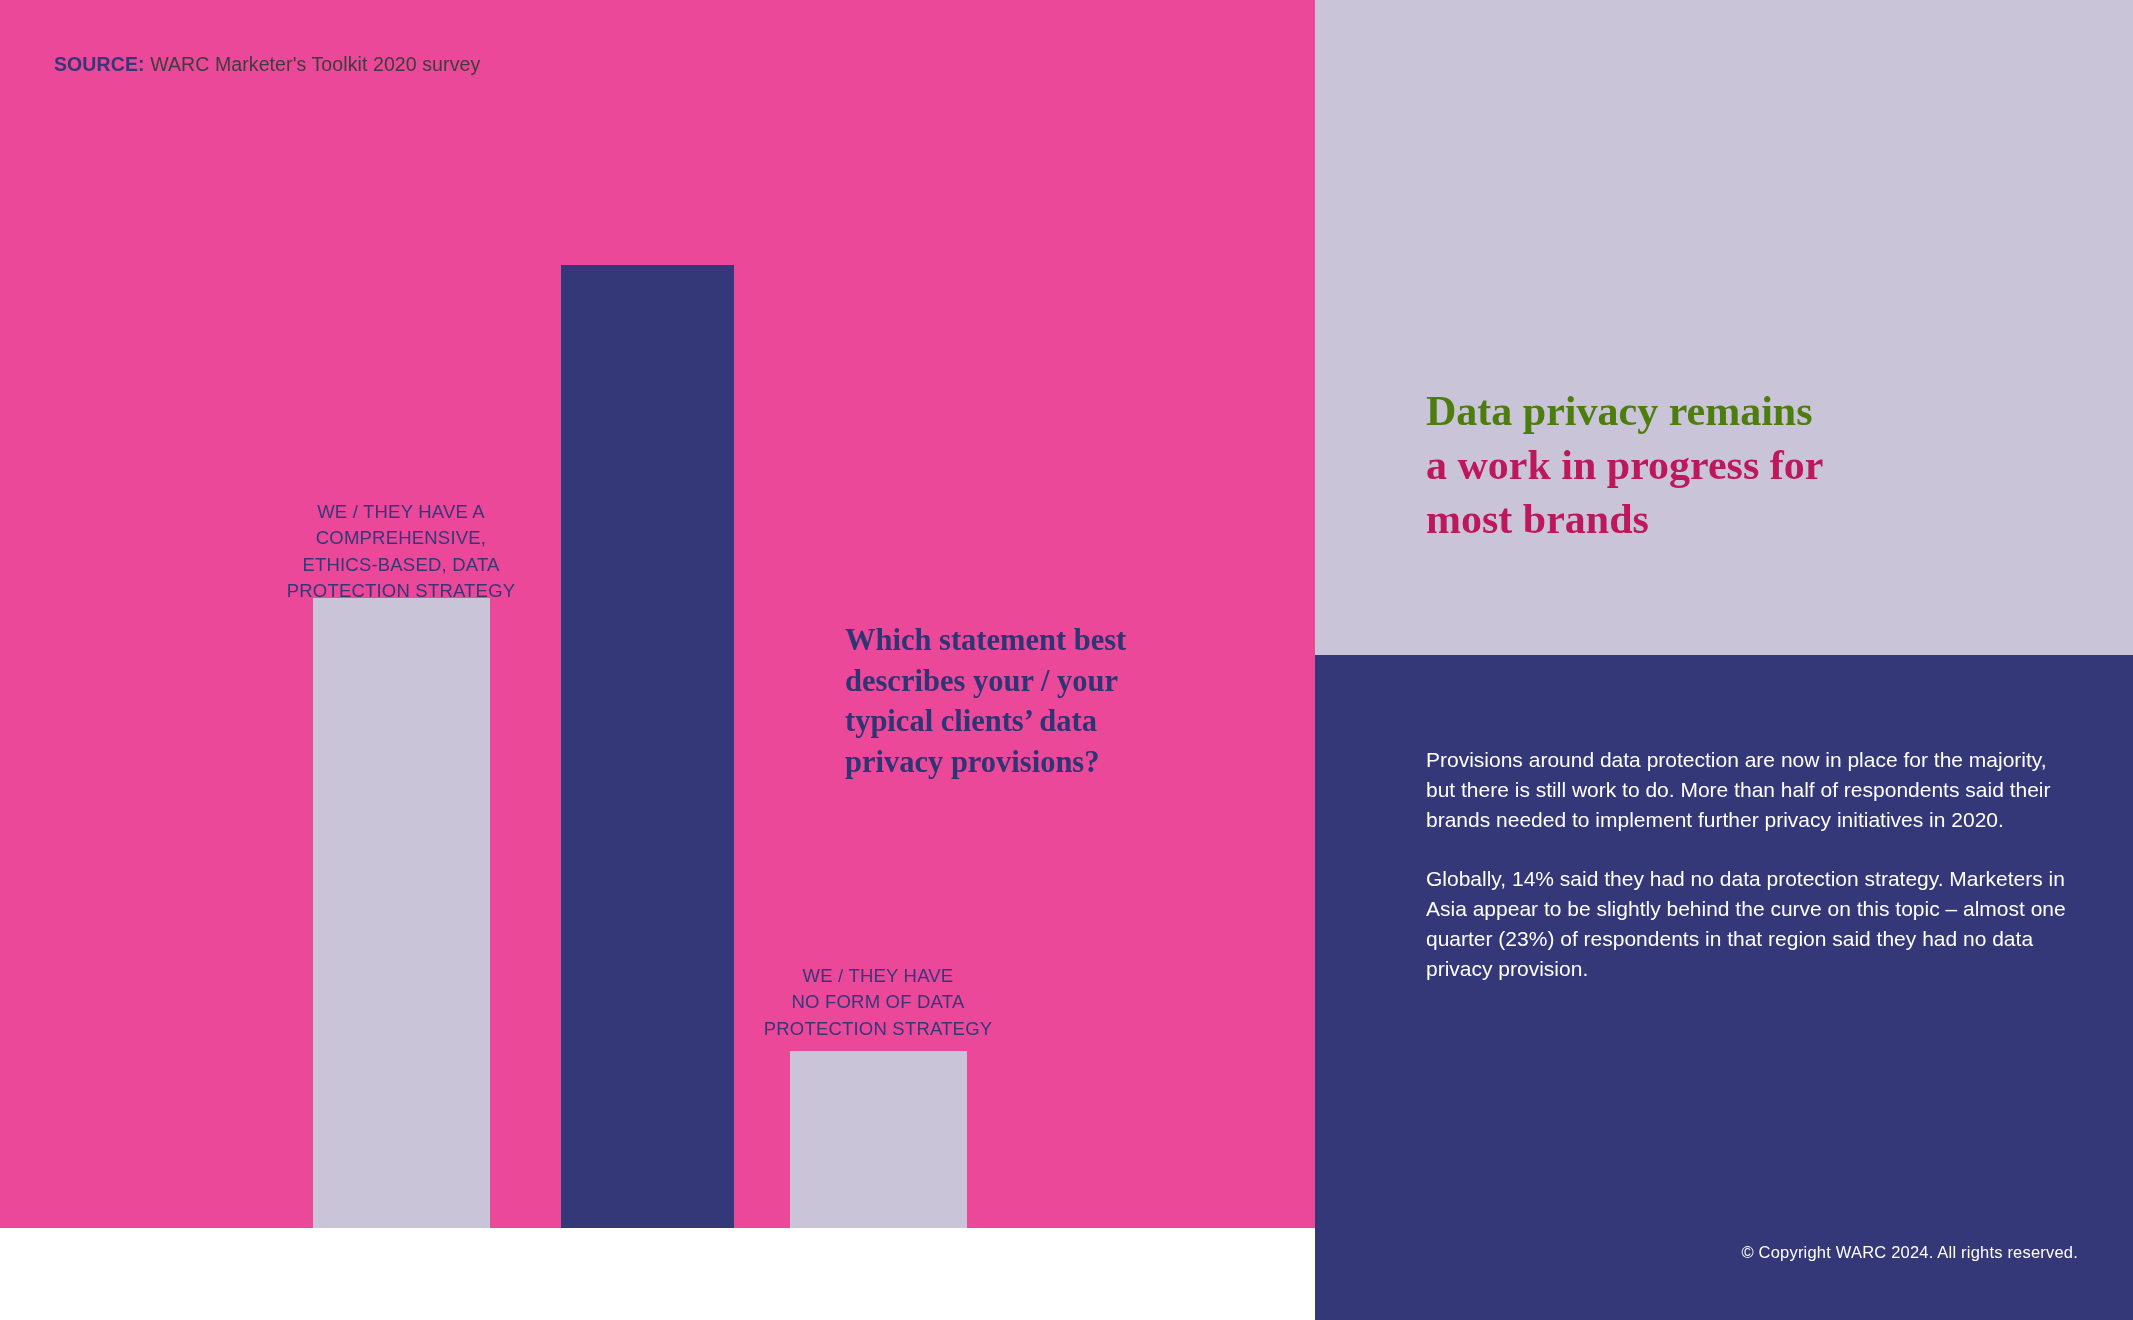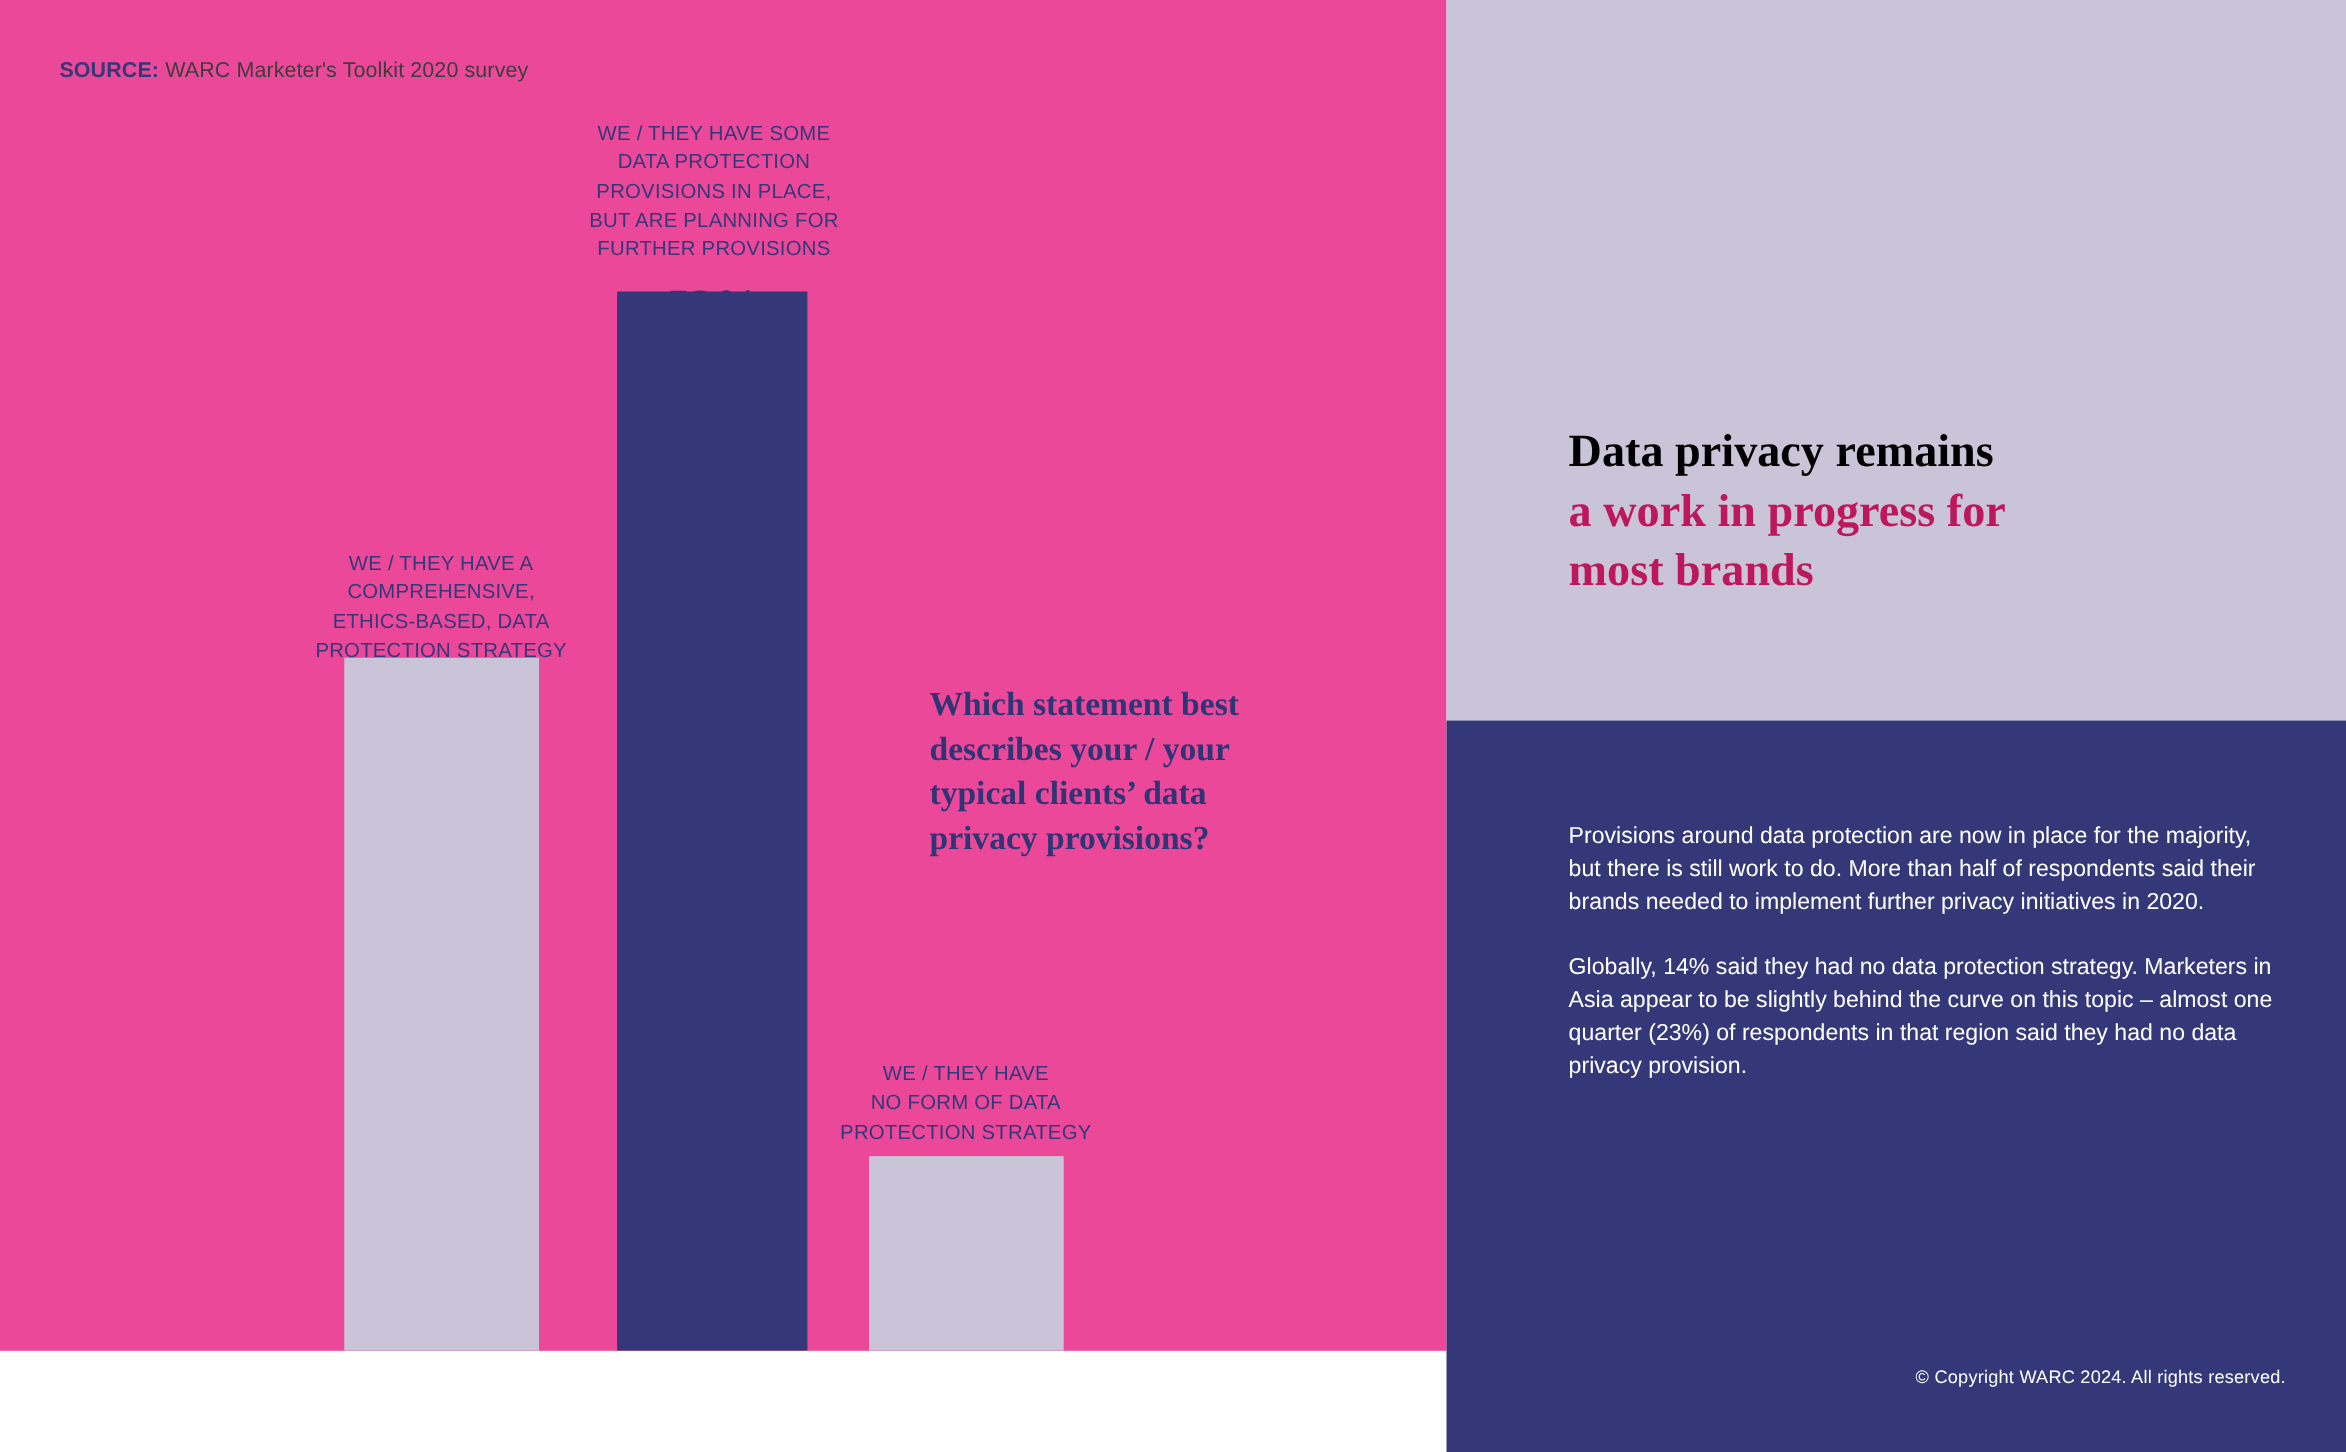--- a/index.html
+++ b/index.html
@@ -117,21 +117,21 @@
   #headline {
     position: absolute;
     left: 111px;
     top: 385px;
     width: 660px;
     font-family: "Liberation Serif", serif;
     font-weight: bold;
     font-size: 42px;
     line-height: 1.28;
   }
-  #headline .hl-white { color: #000000; display: block; }
+  #headline .hl-white { color: #4d7c0f; display: block; }
   #headline .hl-navy  { color: #be185d; display: block; }
 
   #body-copy {
     position: absolute;
     left: 111px;
     top: 745px;
     width: 640px;
     color: #ffffff;
     font-size: 21px;
     line-height: 1.42;
@@ -153,27 +153,20 @@
 </style>
 </head>
 <body>
 
 <div id="chart-panel">
 
   <div id="source-line">
     <span class="src-key">SOURCE:</span><span class="src-val"> WARC Marketer's Toolkit 2020 survey</span>
   </div>
 
-  <div class="cat-label" style="left:489px; top:108px; width:320px;">
-    <div>WE / THEY HAVE SOME</div>
-    <div>DATA PROTECTION</div>
-    <div>PROVISIONS IN PLACE,</div>
-    <div>BUT ARE PLANNING FOR</div>
-    <div>FURTHER PROVISIONS</div>
-  </div>
   <div class="pct-value" style="left:489px; top:255px; width:320px;font-family:Liberation Serif, serif;">52%</div>
   <div class="connector" style="left:646px; top:320px; height:90px;"></div>
   <div class="bar bar-dark" style="left:561px; width:173px; height:963px;"></div>
 
   <div class="cat-label" style="left:241px; top:479px; width:320px;margin-top:20px;">
     <div>WE / THEY HAVE A</div>
     <div>COMPREHENSIVE,</div>
     <div>ETHICS-BASED, DATA</div>
     <div>PROTECTION STRATEGY</div>
   </div>

